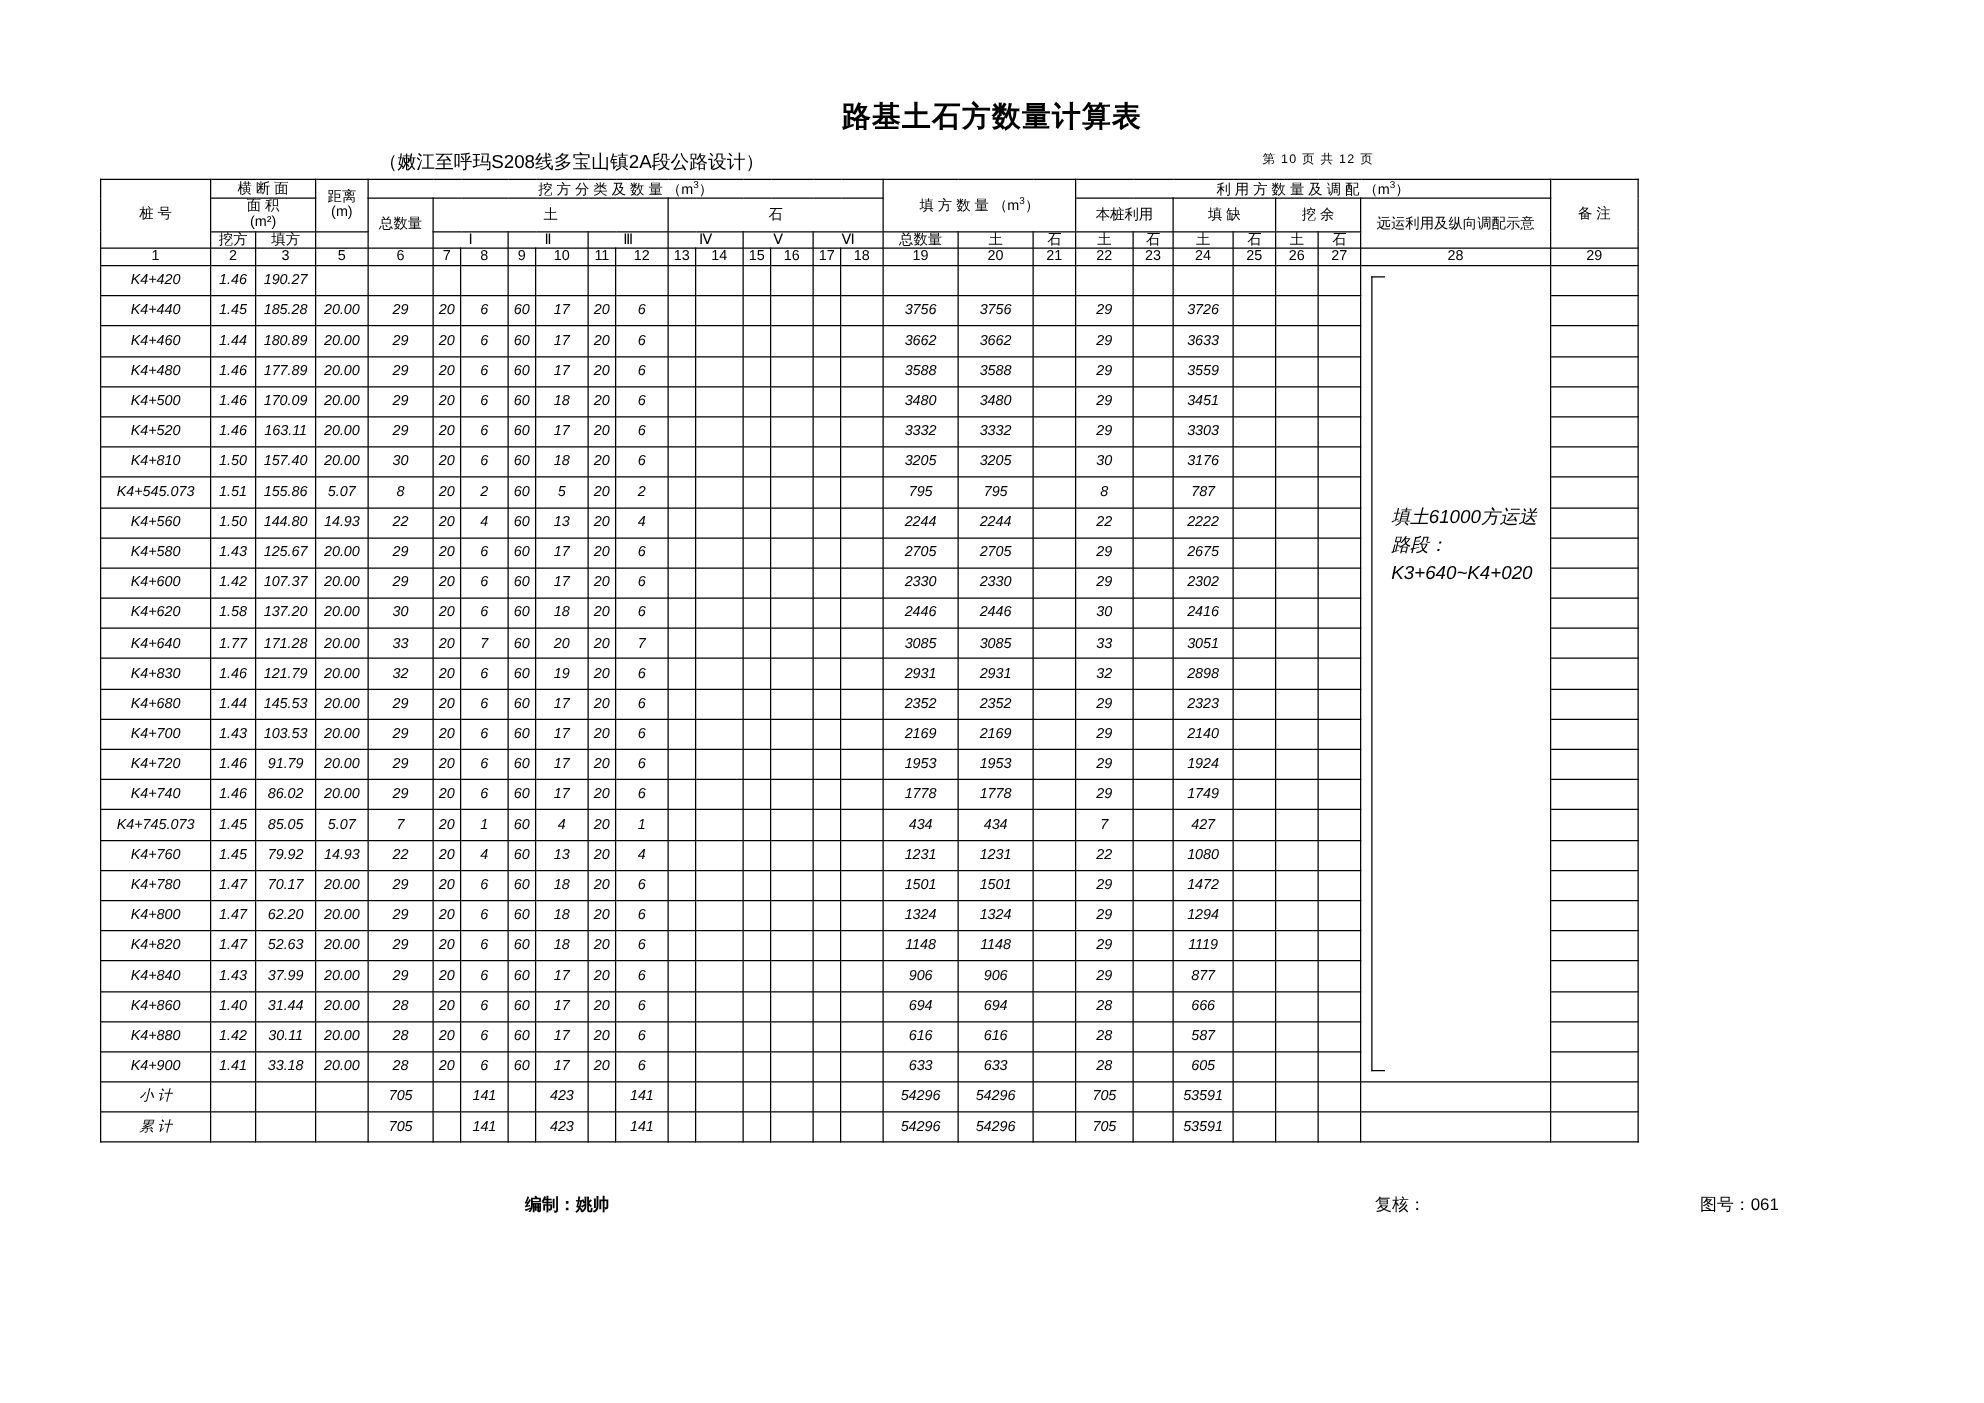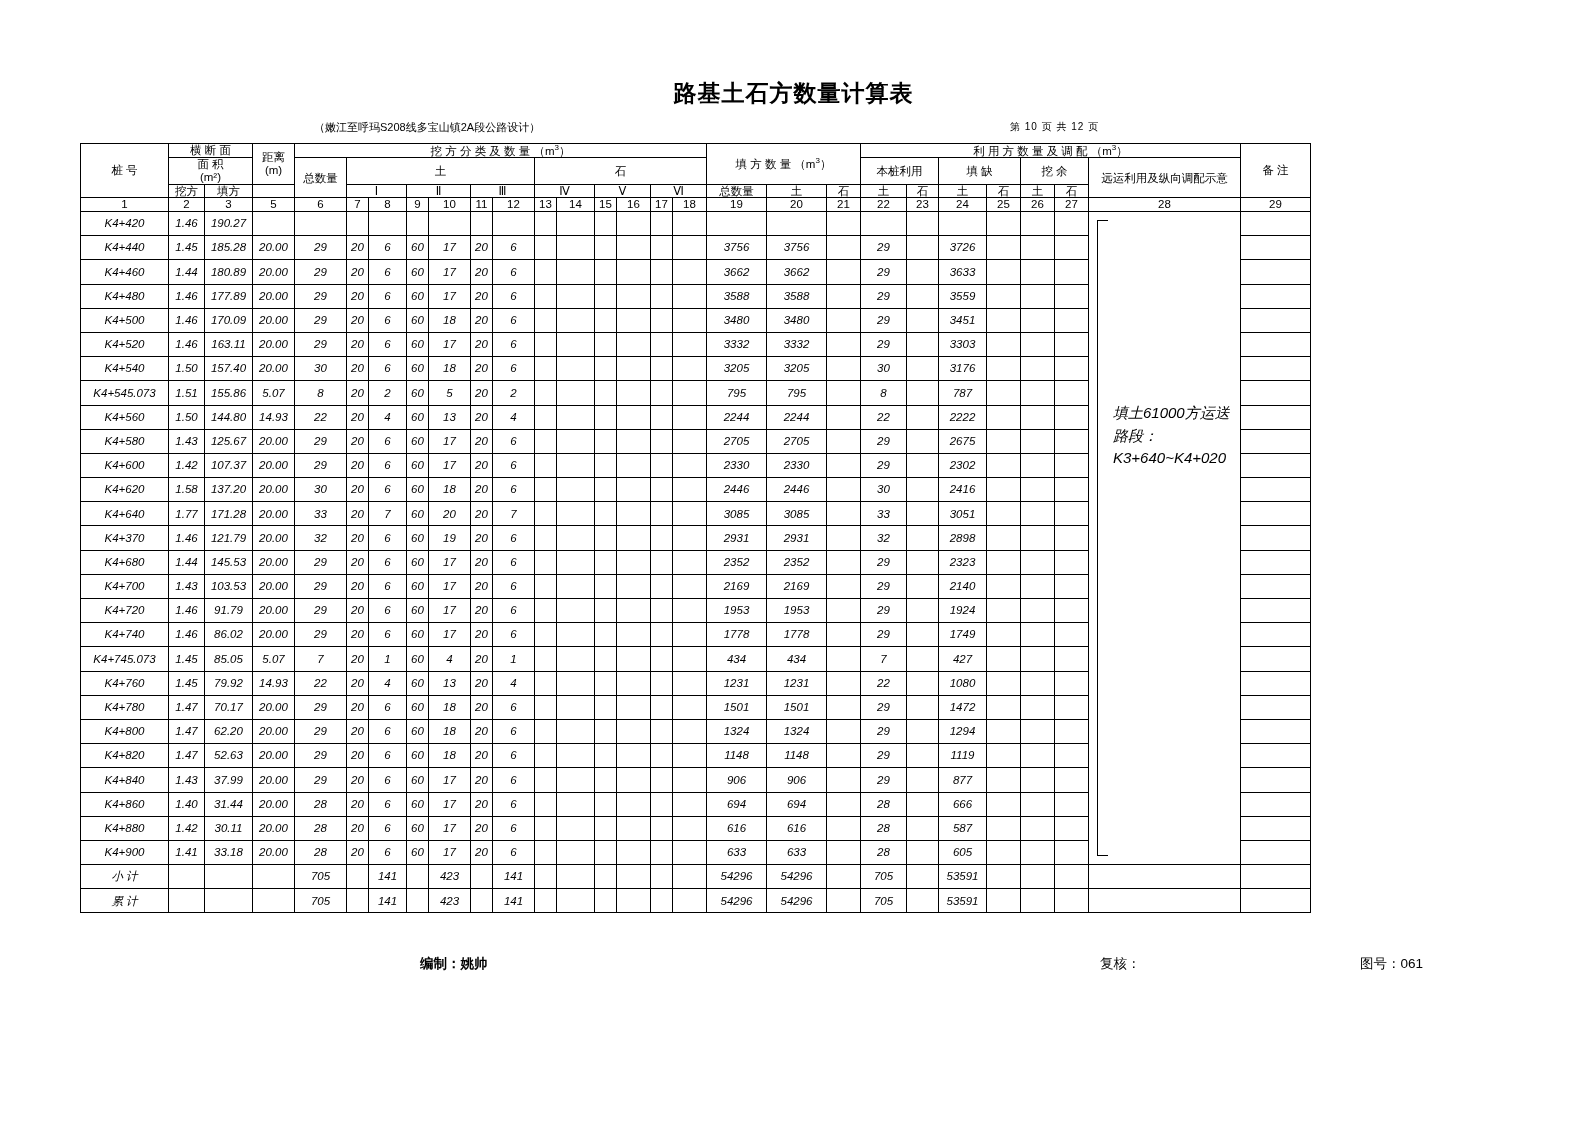--- a/index.html
+++ b/index.html
@@ -1,20 +1,20 @@
 <!DOCTYPE html>
 <html><head>
 <meta charset="utf-8">
 <style>
   html,body{margin:0;padding:0;background:#fff;}
   body{width:1587px;height:1122px;font-family:"Liberation Sans","DejaVu Sans",sans-serif;color:#000;}
   .page{position:relative;width:1587px;height:1122px;padding-left:29px;}
   .title{position:absolute;top:78px;left:0;width:1587px;text-align:center;font-size:23px;font-weight:bold;letter-spacing:1px;}
   .subline{position:absolute;top:120px;left:0;width:1587px;height:20px;}
-  .sub-left{position:absolute;left:314px;top:0;font-size:11px;}
+  .sub-left{position:absolute;left:303px;top:0;font-size:15px;}
   .sub-right{position:absolute;left:1010px;top:0;font-size:10px;letter-spacing:1px;}
   table.main{position:absolute;top:143px;left:80px;border-collapse:collapse;table-layout:fixed;}
   table.main td,table.main th{border:1px solid #000;font-weight:normal;font-size:11.5px;text-align:center;padding:0;line-height:1.1;}
   .hdr td{font-size:12px;}
   .small{font-size:10.5px;}
   .r{height:24.2px;font-style:italic;}
   .footer{position:absolute;top:955px;left:0;width:1587px;font-size:13.5px;}
   .f-a{position:absolute;left:420px;font-weight:bold;}
   .f-b{position:absolute;left:1100px;}
   .f-c{position:absolute;left:1360px;}
@@ -310,21 +310,21 @@
           <td></td>
           <td>29</td>
           <td></td>
           <td>3303</td>
           <td></td>
           <td></td>
           <td></td>
           <td></td>
         </tr>
         <tr class="r">
-          <td>K4+540</td>
+          <td>K4+810</td>
           <td>1.50</td>
           <td>157.40</td>
           <td>20.00</td>
           <td>30</td>
           <td>20</td>
           <td>6</td>
           <td>60</td>
           <td>18</td>
           <td>20</td>
           <td>6</td>
@@ -513,21 +513,21 @@
           <td></td>
           <td>33</td>
           <td></td>
           <td>3051</td>
           <td></td>
           <td></td>
           <td></td>
           <td></td>
         </tr>
         <tr class="r">
-          <td>K4+370</td>
+          <td>K4+830</td>
           <td>1.46</td>
           <td>121.79</td>
           <td>20.00</td>
           <td>32</td>
           <td>20</td>
           <td>6</td>
           <td>60</td>
           <td>19</td>
           <td>20</td>
           <td>6</td>

